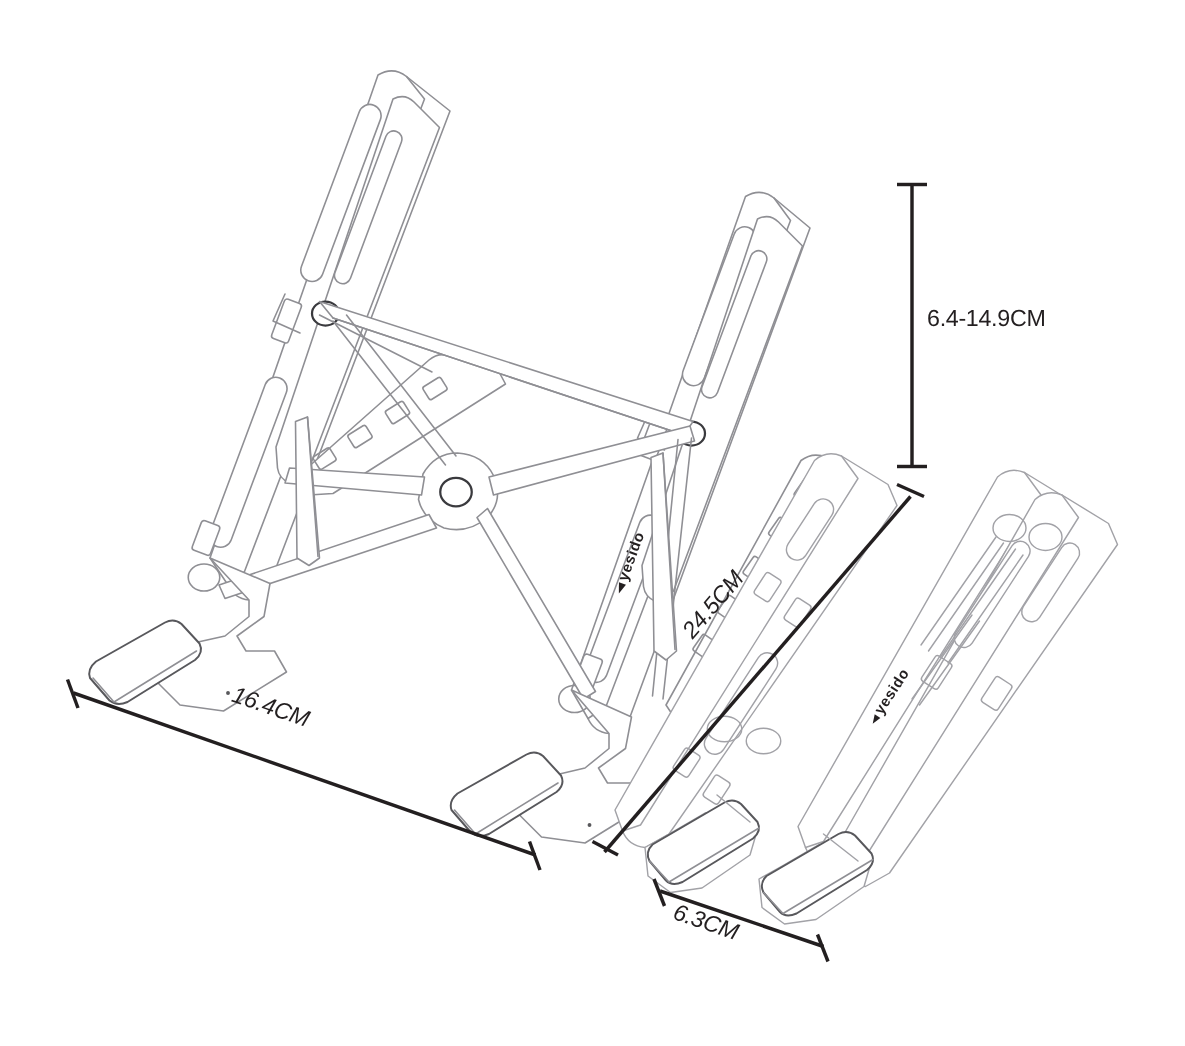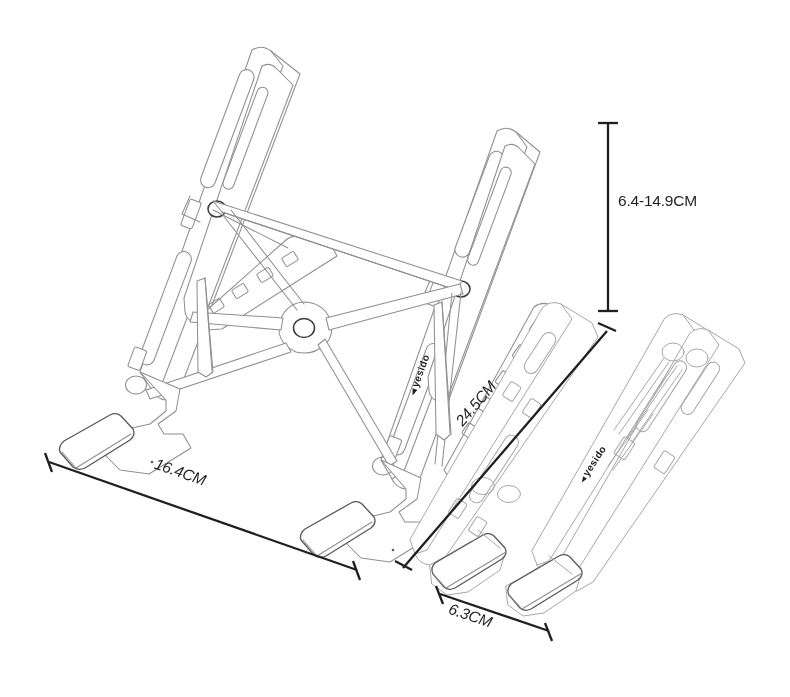--- a/index.html
+++ b/index.html
@@ -28,21 +28,21 @@
   .dim-label {
     position: absolute;
     font-family: "Liberation Sans", sans-serif;
     color: #231f20;
     white-space: nowrap;
     font-weight: 400;
     letter-spacing: -0.2px;
   }
   #label-height {
     left: 618px;
-    top: 192px;
+    top: 204px;
     font-size: 15.5px;
   }
   #label-depth {
     left: 452px;
     top: 418px;
     font-size: 15.5px;
     transform: rotate(-49.5deg);
     transform-origin: left top;
     font-style: italic;
   }

